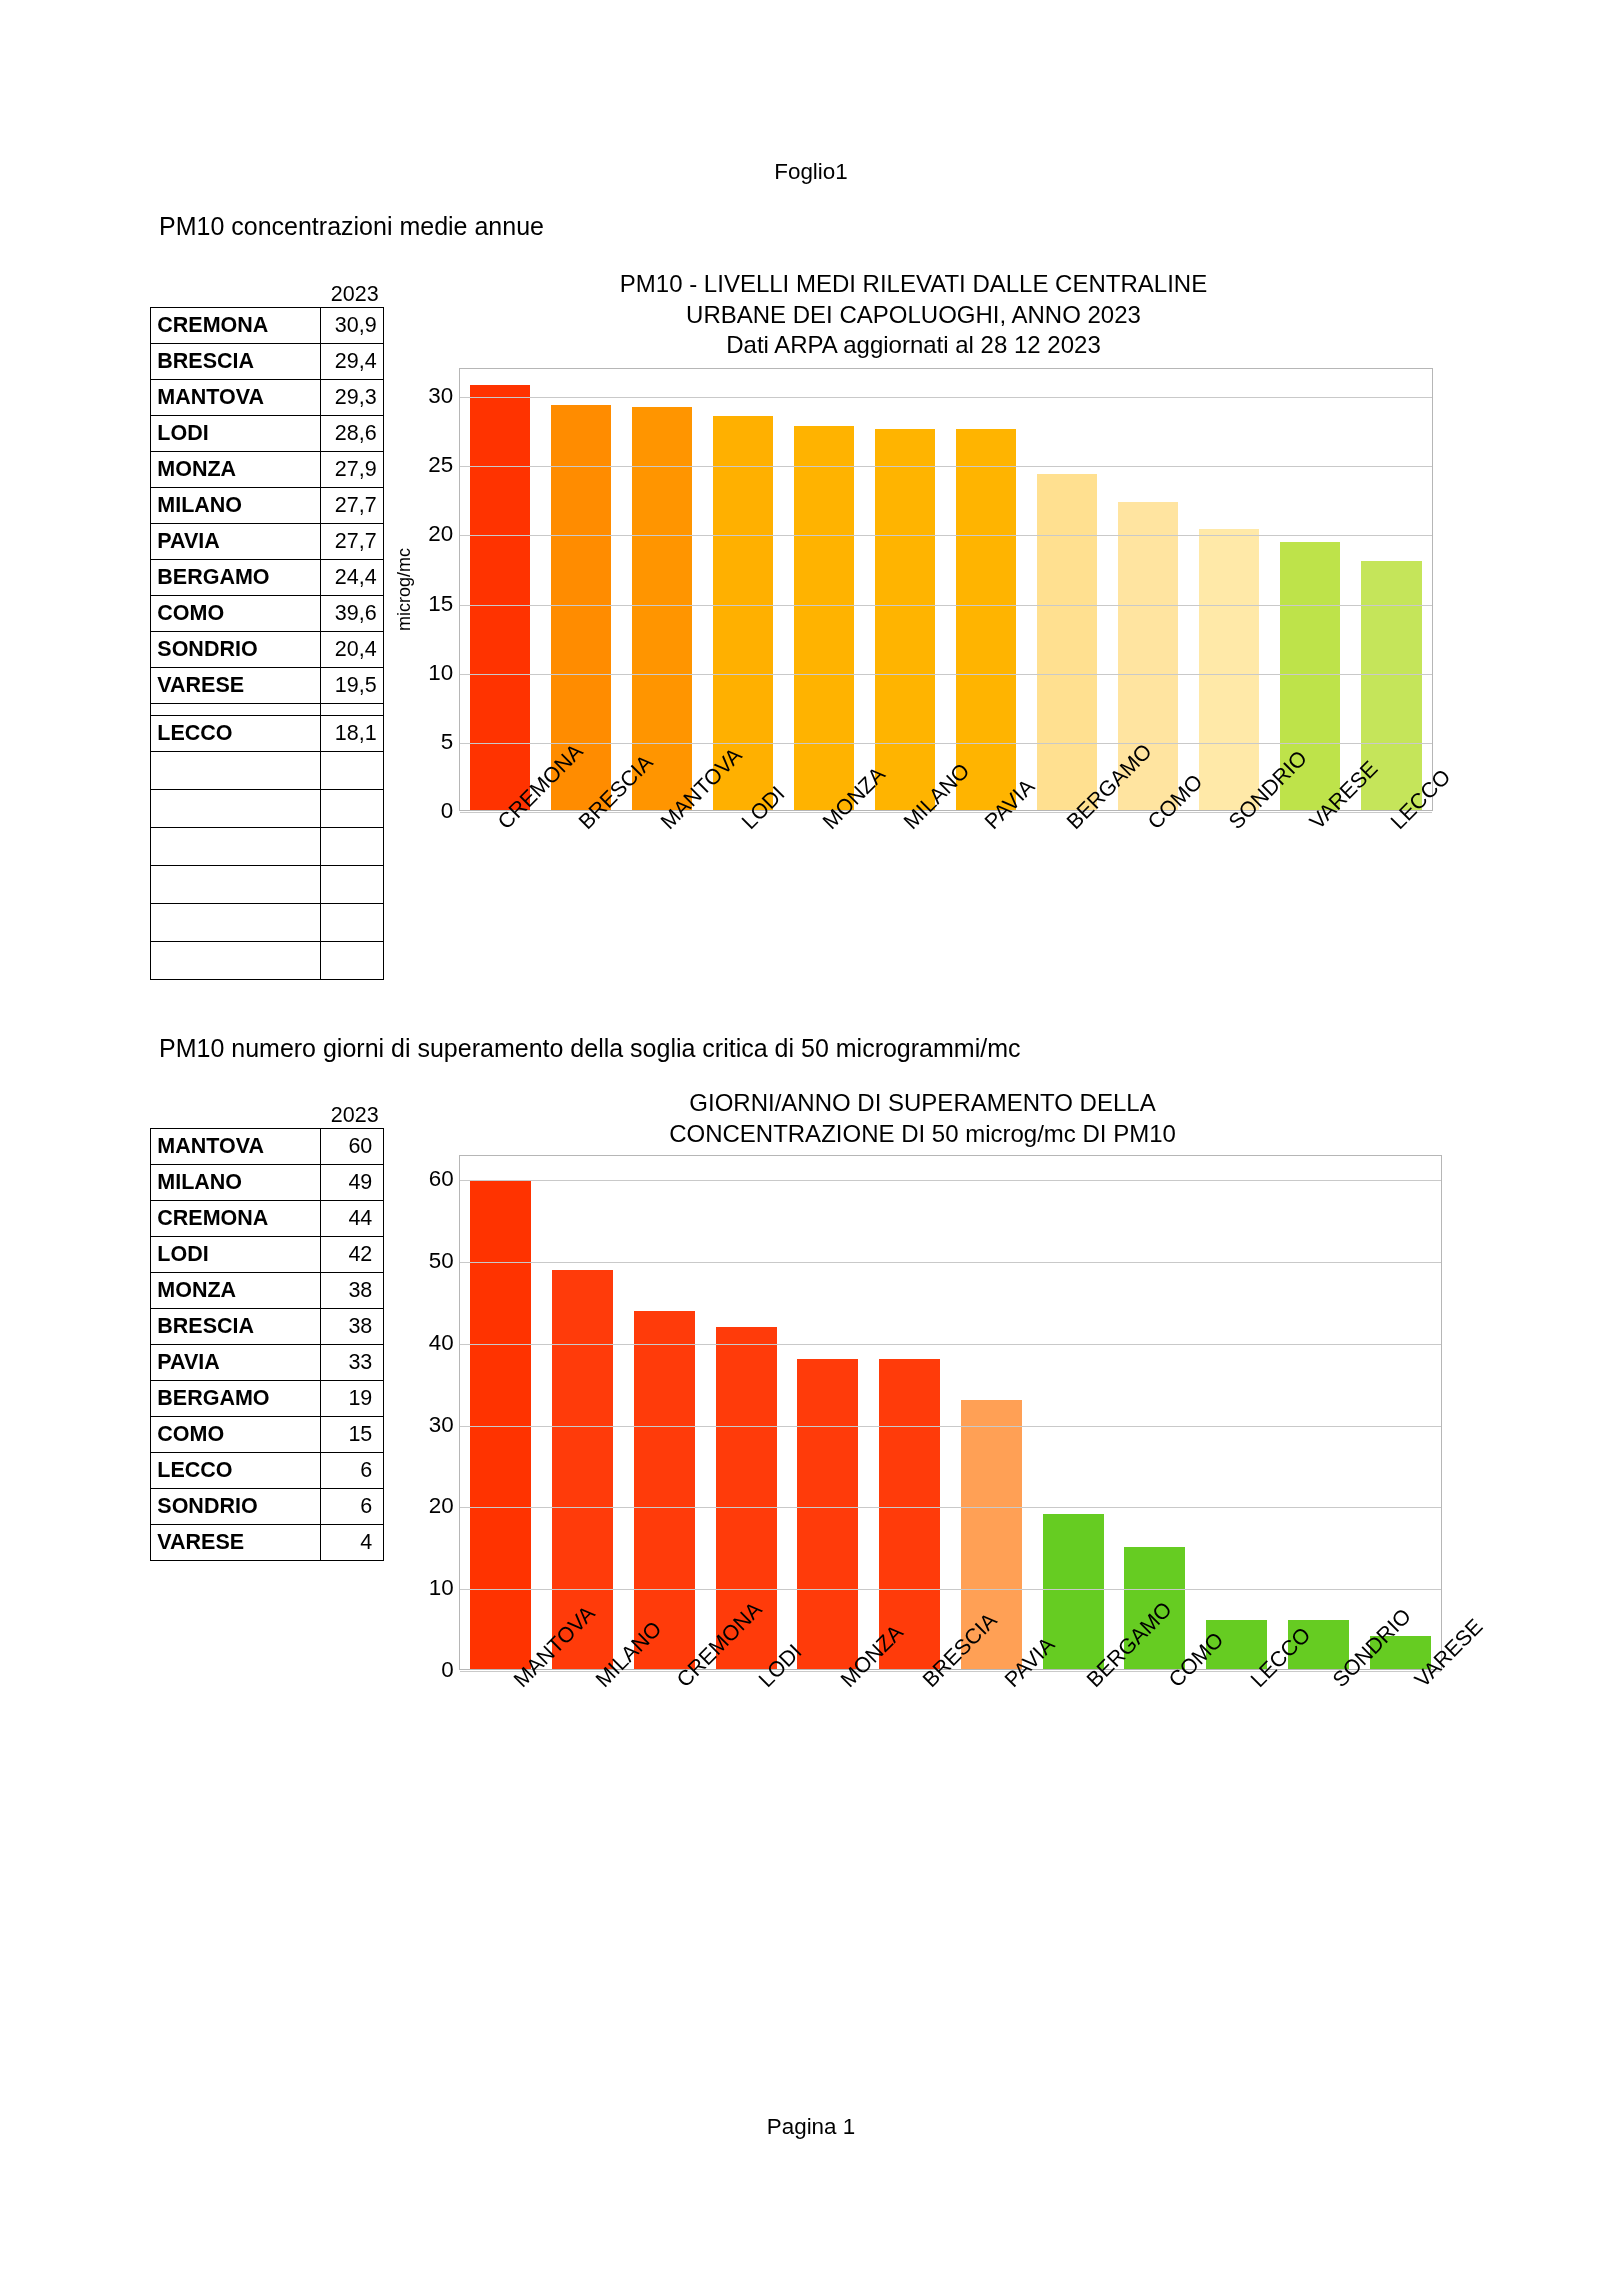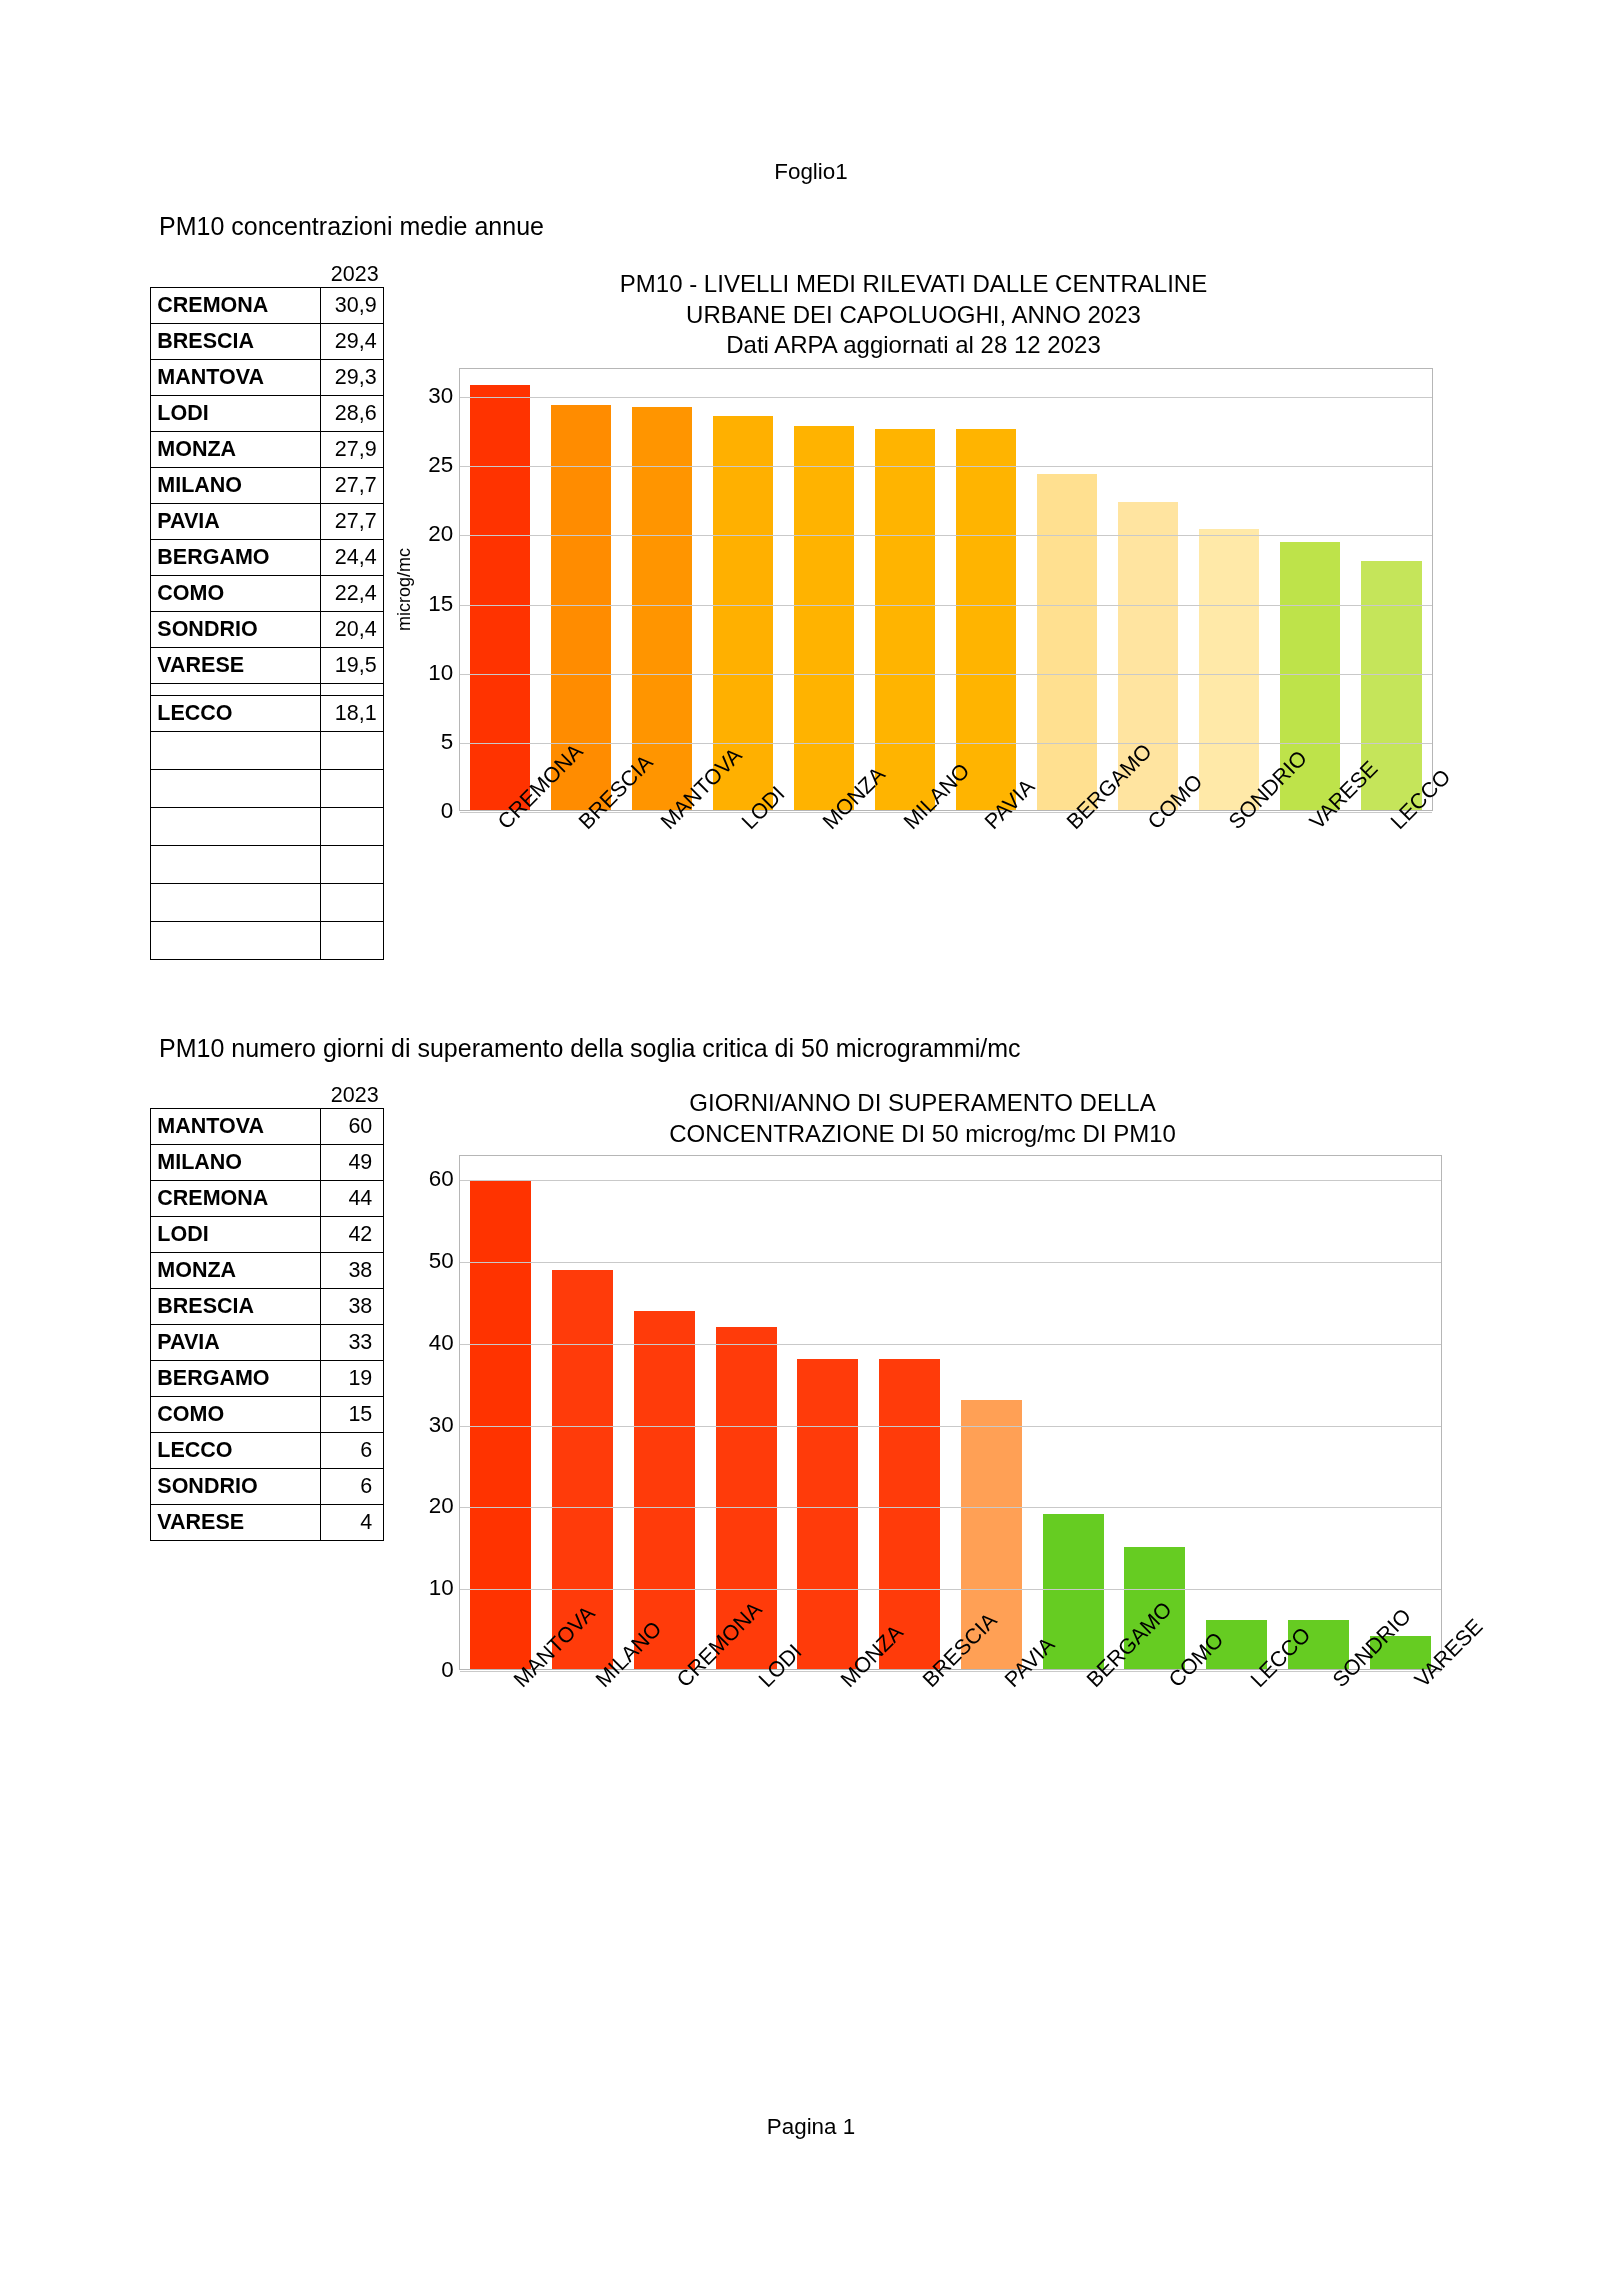--- a/index.html
+++ b/index.html
@@ -43,20 +43,21 @@
     font-size: 25px;
     white-space: nowrap;
   }
   #sec1-title { top: 212px; left: 159px; }
   #sec2-title { top: 1034px; left: 159px; }
 
   
   .table-wrap {
     position: absolute;
     font-size: 21.5px;
+    margin-top: 20px;
   }
   #table1 { top: 260px; left: 150px; }
   #table2 { top: 1081px; left: 150px; }
 
   .year-row {
     display: flex;
     height: 27px;
     align-items: flex-end;
     justify-content: flex-end;
     padding-right: 5.4px;
@@ -217,21 +218,21 @@
         <tr>
           <td class="city">PAVIA</td>
           <td class="val">27,7</td>
         </tr>
         <tr>
           <td class="city">BERGAMO</td>
           <td class="val">24,4</td>
         </tr>
         <tr>
           <td class="city">COMO</td>
-          <td class="val">22,4</td>
+          <td class="val">39,6</td>
         </tr>
         <tr>
           <td class="city">SONDRIO</td>
           <td class="val">20,4</td>
         </tr>
         <tr>
           <td class="city">VARESE</td>
           <td class="val">19,5</td>
         </tr>
         <tr class="spacer">

